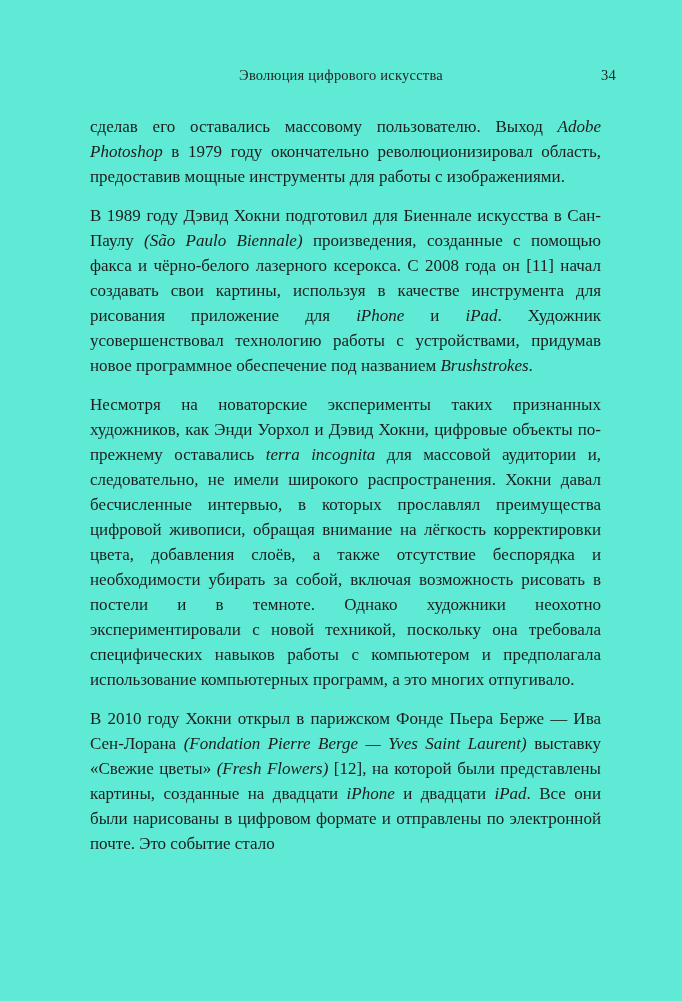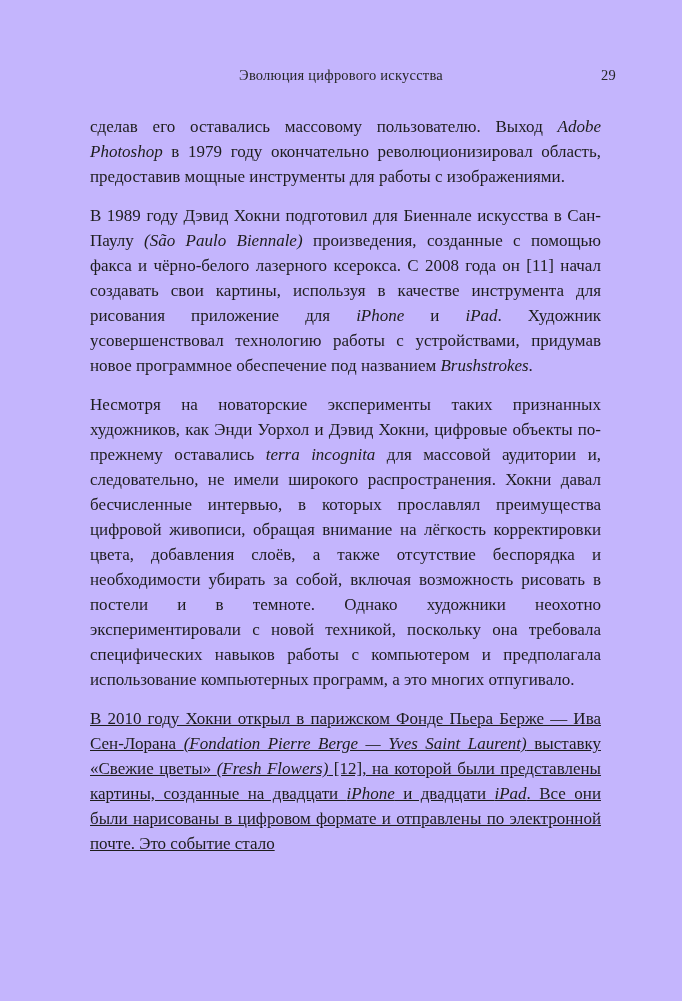--- a/index.html
+++ b/index.html
@@ -11,21 +11,21 @@
     width: 682px;
     height: 1001px;
     font-family: "Liberation Serif", "DejaVu Serif", serif;
     color: #1d1d1d;
     -webkit-font-smoothing: antialiased;
   }
   .page {
     position: relative;
     width: 682px;
     height: 1001px;
-    background: #c4b5fd;
+    background: #5eead4;
     overflow: hidden;
   }
   .running-head {
     position: absolute;
     top: 66px;
     left: 0;
     width: 682px;
     text-align: center;
     font-size: 14.5px;
     line-height: 18px;
@@ -50,34 +50,33 @@
     color: #1d1d1d;
     hyphens: auto;
     -webkit-hyphens: auto;
   }
   .para {
     margin: 0 0 14px 0;
     text-indent: 0;
   }
   .para:last-child {
     margin-bottom: 4px;
-    text-decoration: underline;
   }
   .para em {
     font-style: italic;
   }
 </style>
 </head>
 <body>
 
 <div class="page">
 
   <header class="running-head">
     <span class="head-title">Эволюция цифрового искусства</span>
-    <span class="page-number">29</span>
+    <span class="page-number">34</span>
   </header>
 
   <main class="body-text" id="body-text">
       <p class="para"><span>сделав его оставались массовому пользователю. Выход </span><em>Adobe Photoshop</em><span> в 1979 году окончательно революционизировал область, предоставив мощные инструменты для работы с изображениями.</span></p>
       <p class="para"><span>В 1989 году Дэвид Хокни подготовил для Биеннале искусства в Сан-Паулу </span><em>(São Paulo Biennale)</em><span> произведения, созданные с помощью факса и чёрно-белого лазерного ксерокса. С 2008 года он [11] начал создавать свои картины, используя в качестве инструмента для рисования приложение для </span><em>iPhone</em><span> и </span><em>iPad</em><span>. Художник усовершенствовал технологию работы с устройствами, придумав новое программное обеспечение под названием </span><em>Brushstrokes</em><span>.</span></p>
       <p class="para"><span>Несмотря на новаторские эксперименты таких признанных художников, как Энди Уорхол и Дэвид Хокни, цифровые объекты по-прежнему оставались </span><em>terra incognita</em><span> для массовой аудитории и, следовательно, не имели широкого распространения. Хокни давал бесчисленные интервью, в которых прославлял преимущества цифровой живописи, обращая внимание на лёгкость корректировки цвета, добавления слоёв, а также отсутствие беспорядка и необходимости убирать за собой, включая возможность рисовать в постели и в темноте. Однако художники неохотно экспериментировали с новой техникой, поскольку она требовала специфических навыков работы с компьютером и предполагала использование компьютерных программ, а это многих отпугивало.</span></p>
       <p class="para"><span>В 2010 году Хокни открыл в парижском Фонде Пьера Берже — Ива Сен-Лорана </span><em>(Fondation Pierre Berge — Yves Saint Laurent)</em><span> выставку «Свежие цветы» </span><em>(Fresh Flowers)</em><span> [12], на которой были представлены картины, созданные на двадцати </span><em>iPhone</em><span> и двадцати </span><em>iPad</em><span>. Все они были нарисованы в цифровом формате и отправлены по электронной почте. Это событие стало</span></p>
     </main>
 
 </div>

